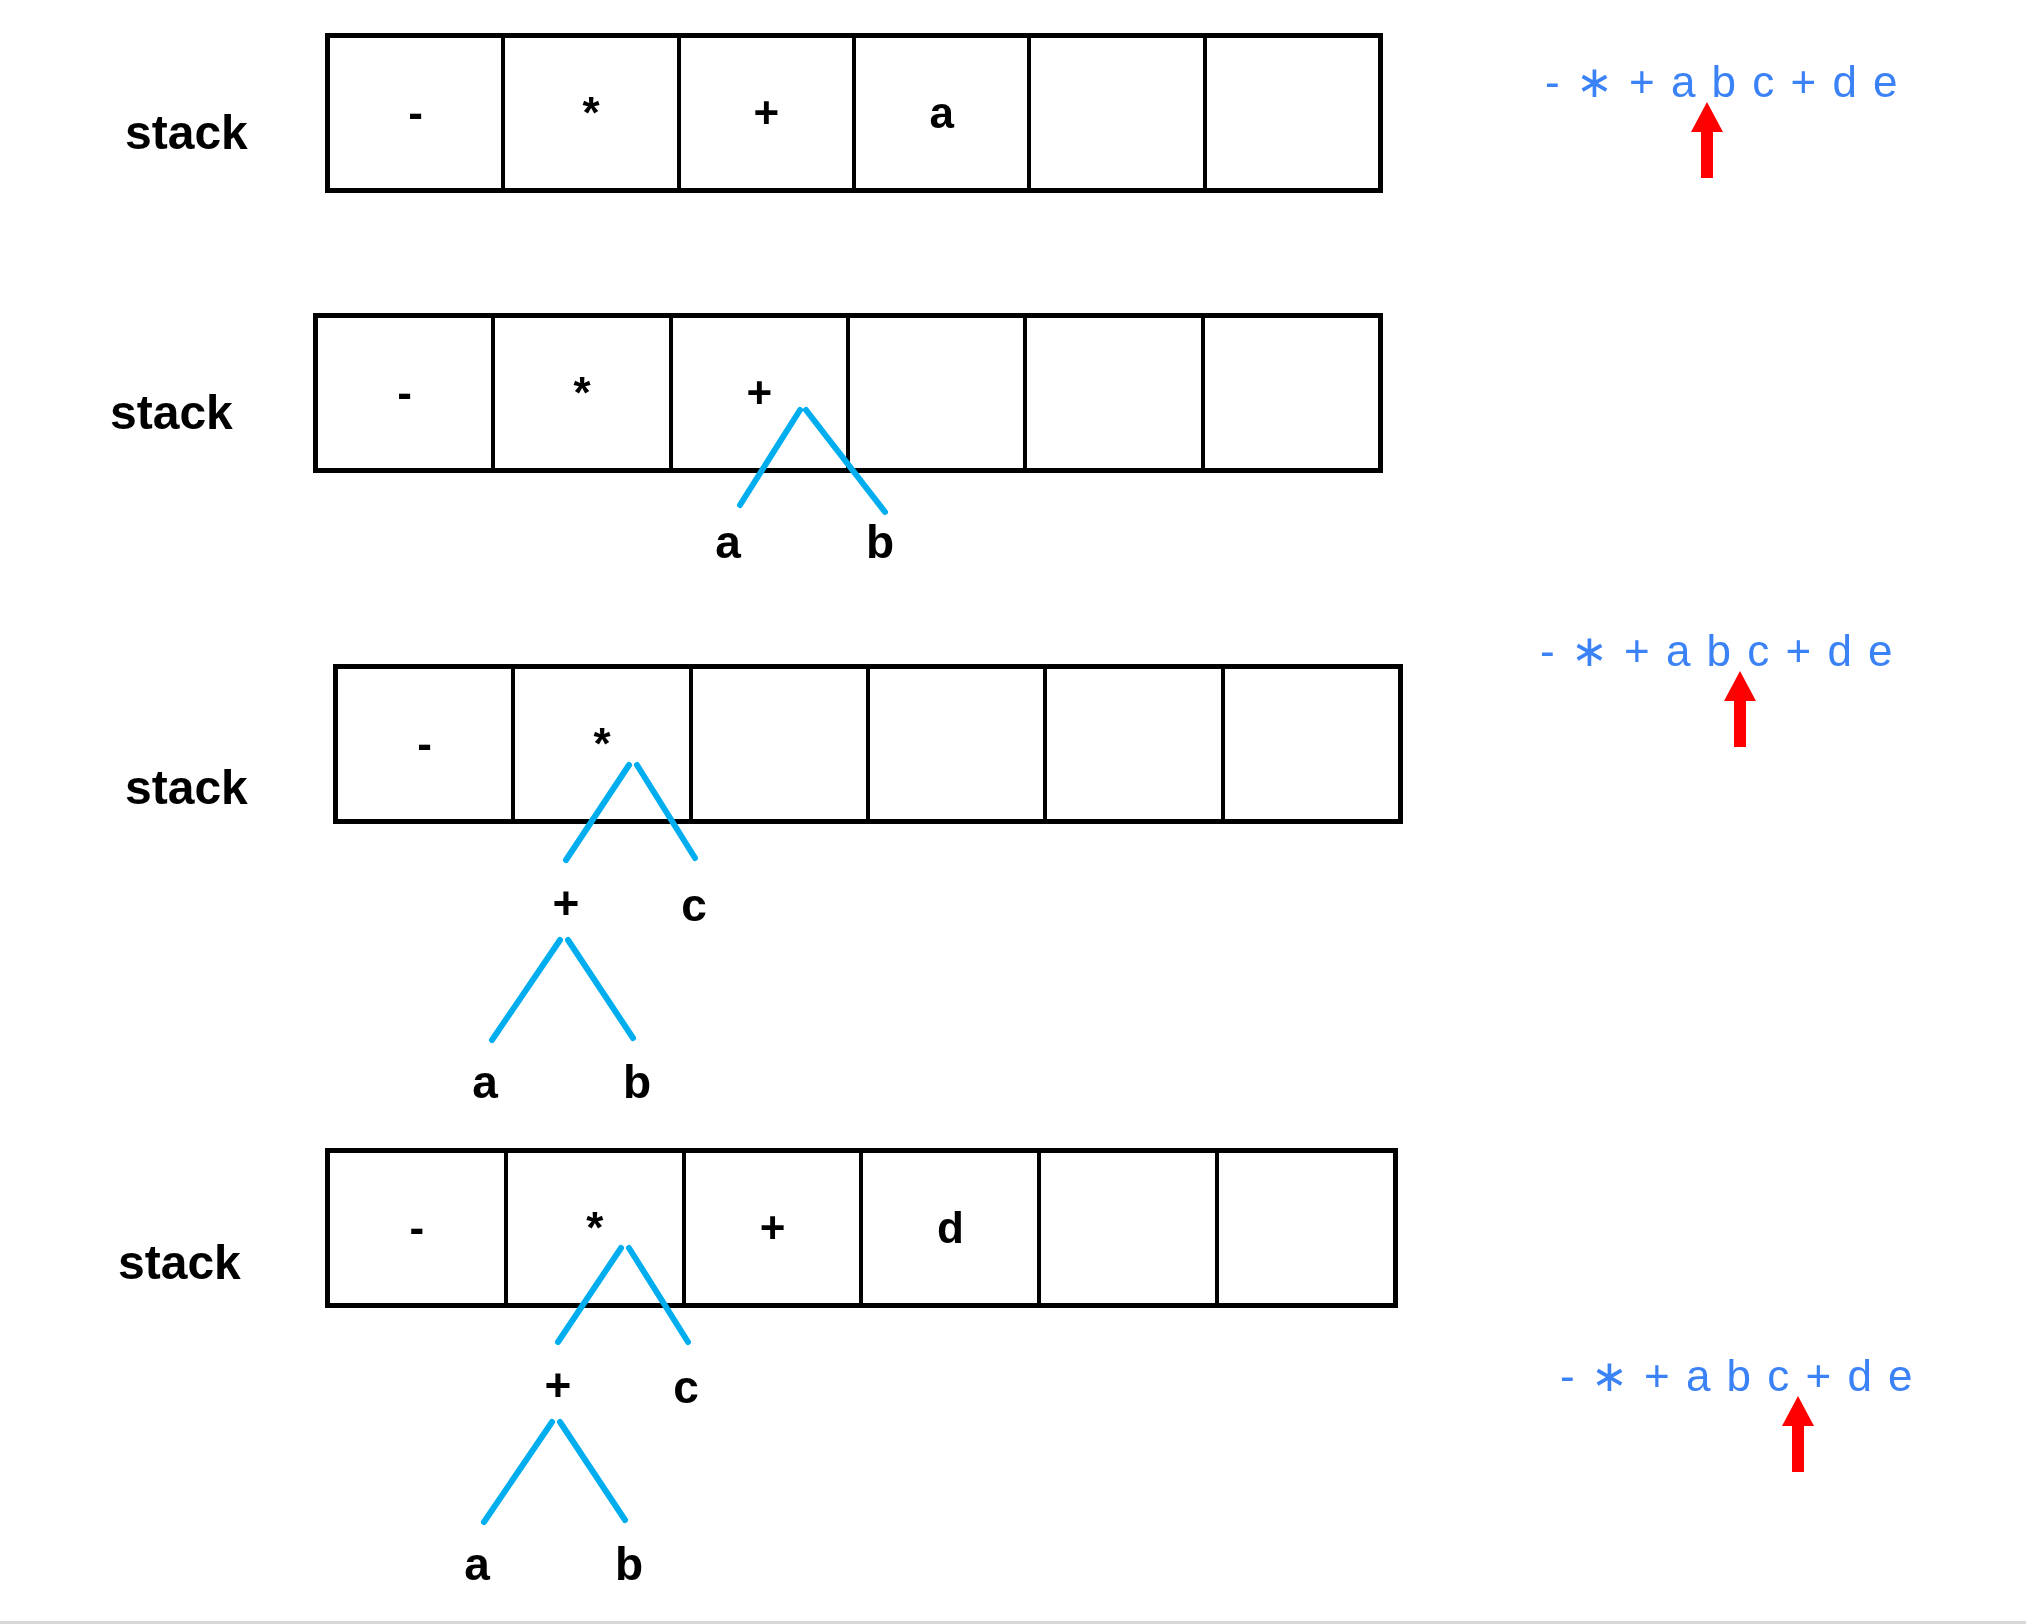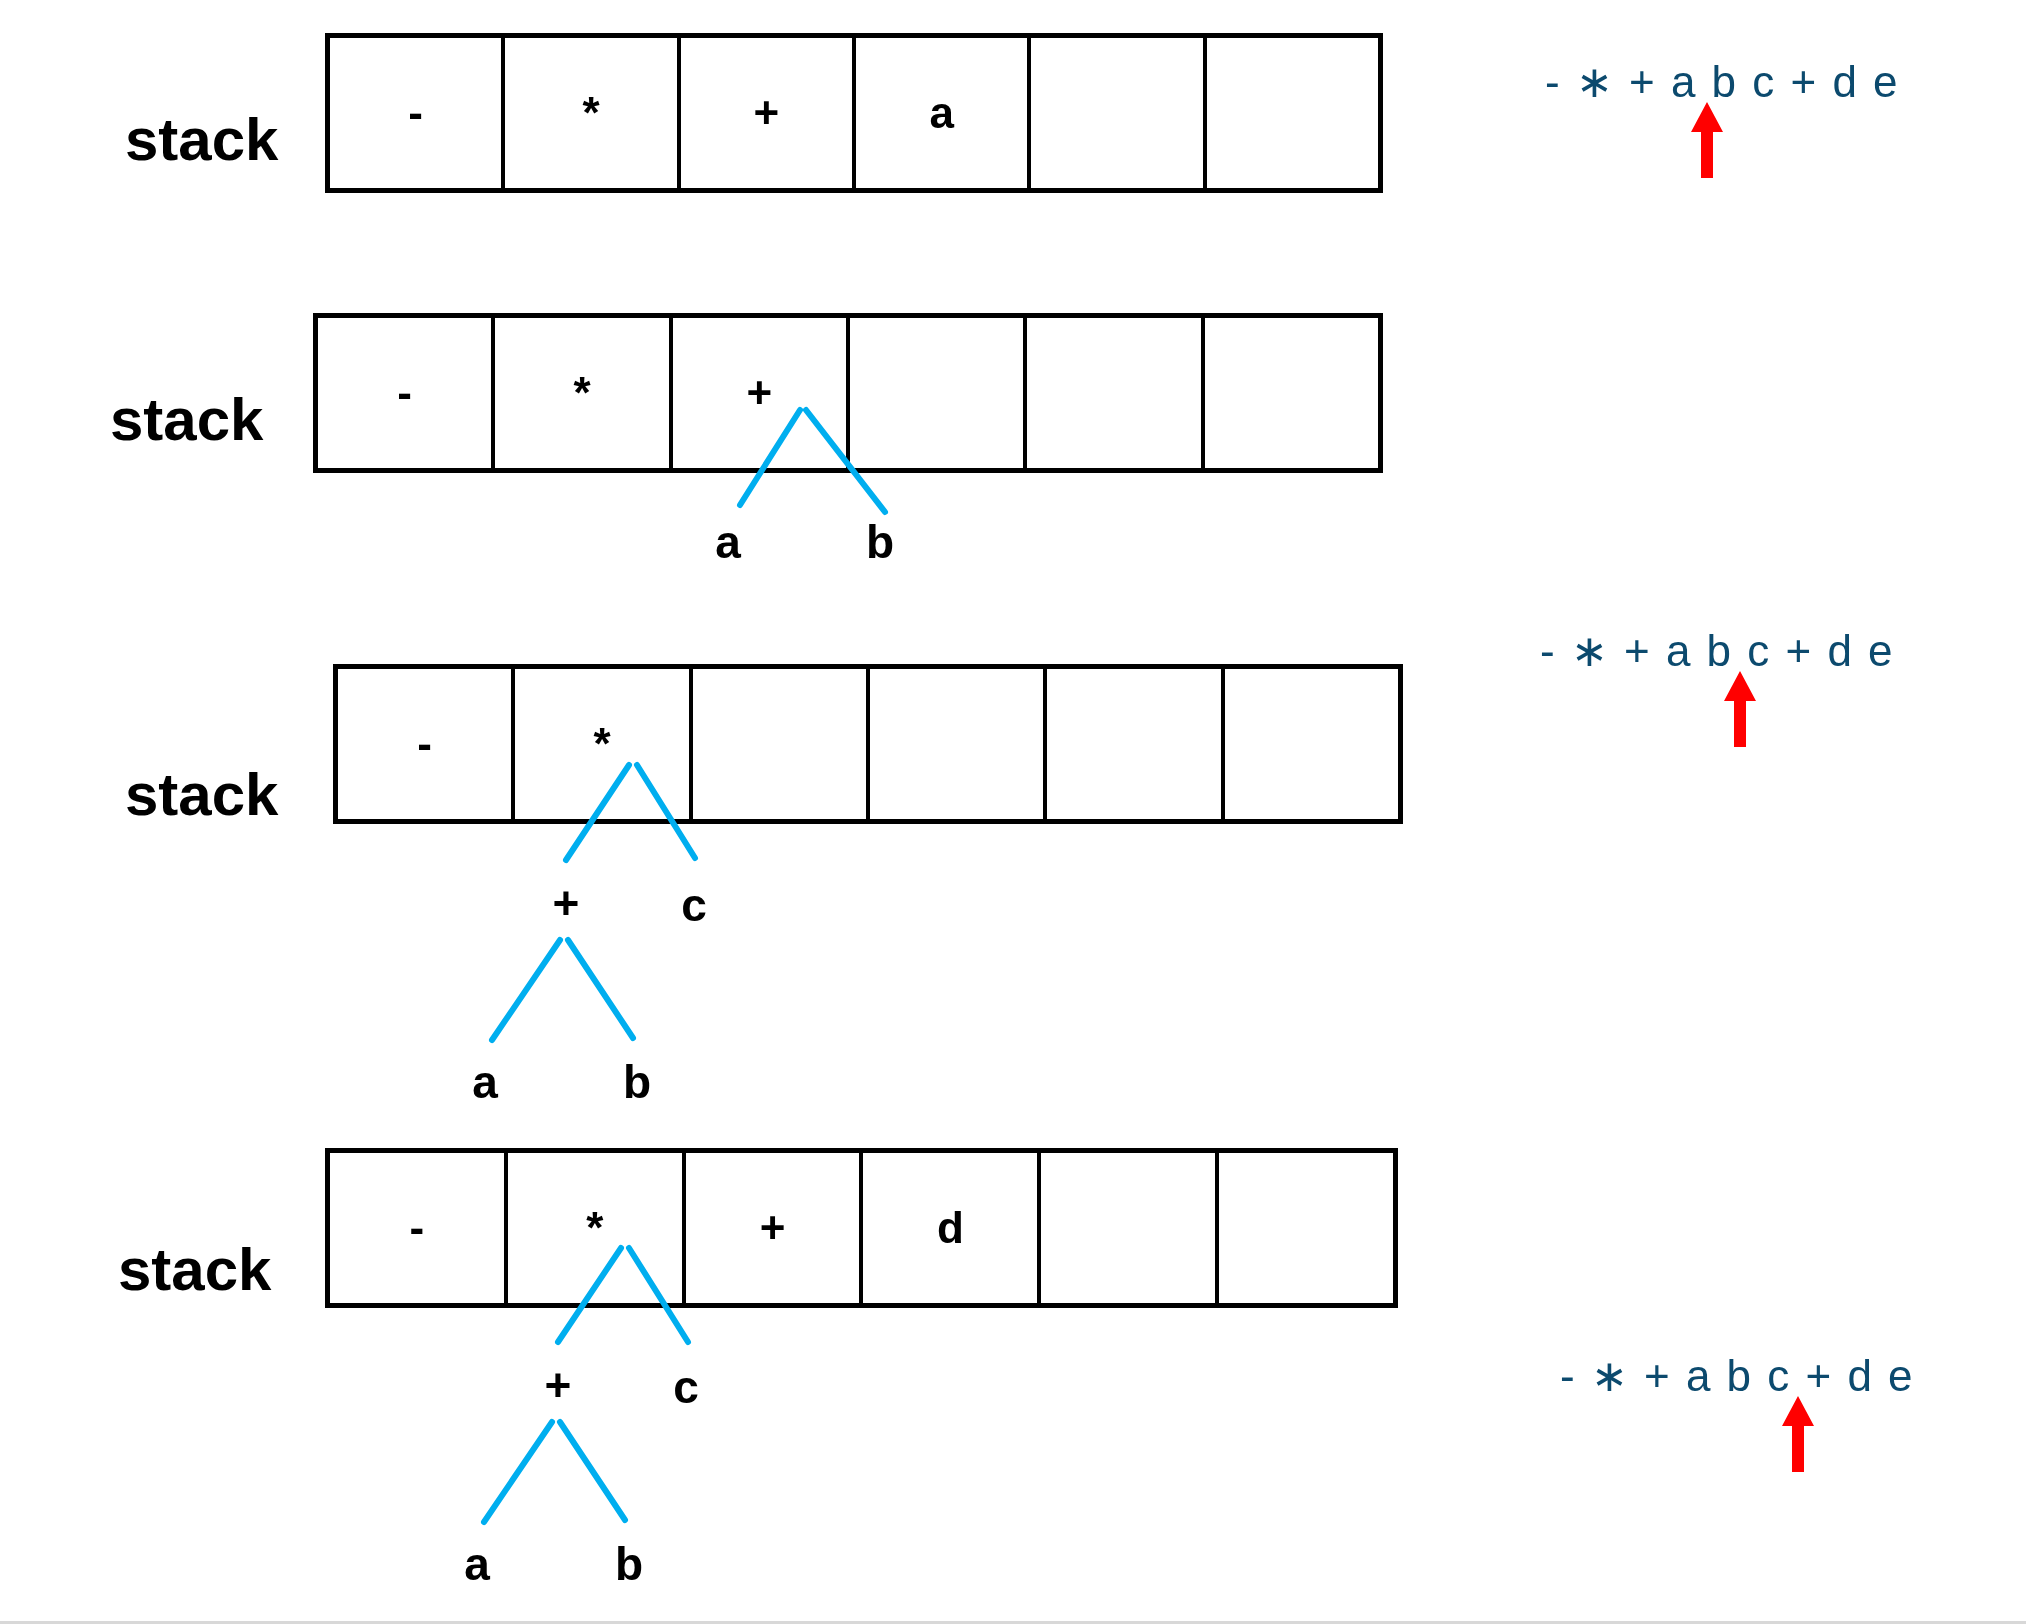--- a/index.html
+++ b/index.html
@@ -24,21 +24,21 @@
   }
 
   
   .row {
     position: absolute;
     left: 0;
     width: 2026px;
   }
   .stack-label {
     position: absolute;
-    font-size: 60px;
+    font-size: 48px;
     font-weight: bold;
     color: #000000;
     font-family: "Liberation Sans", sans-serif;
     white-space: nowrap;
   }
   .stack-box {
     position: absolute;
     display: flex;
     border: 5px solid #000000;
     box-sizing: border-box;
@@ -59,21 +59,21 @@
   }
   .cell:last-child { border-right: none; }
   .cell-text { line-height: 1; display: block; }
 
   
   .expr-wrap {
     position: absolute;
   }
   .expr {
     font-size: 44px;
-    color: #0c4a6e;
+    color: #3b82f6;
     white-space: pre;
     font-family: "Liberation Sans", sans-serif;
     letter-spacing: 2px;
   }
   .arrow {
     position: absolute;
   }
 
   
   .tree-svg {

